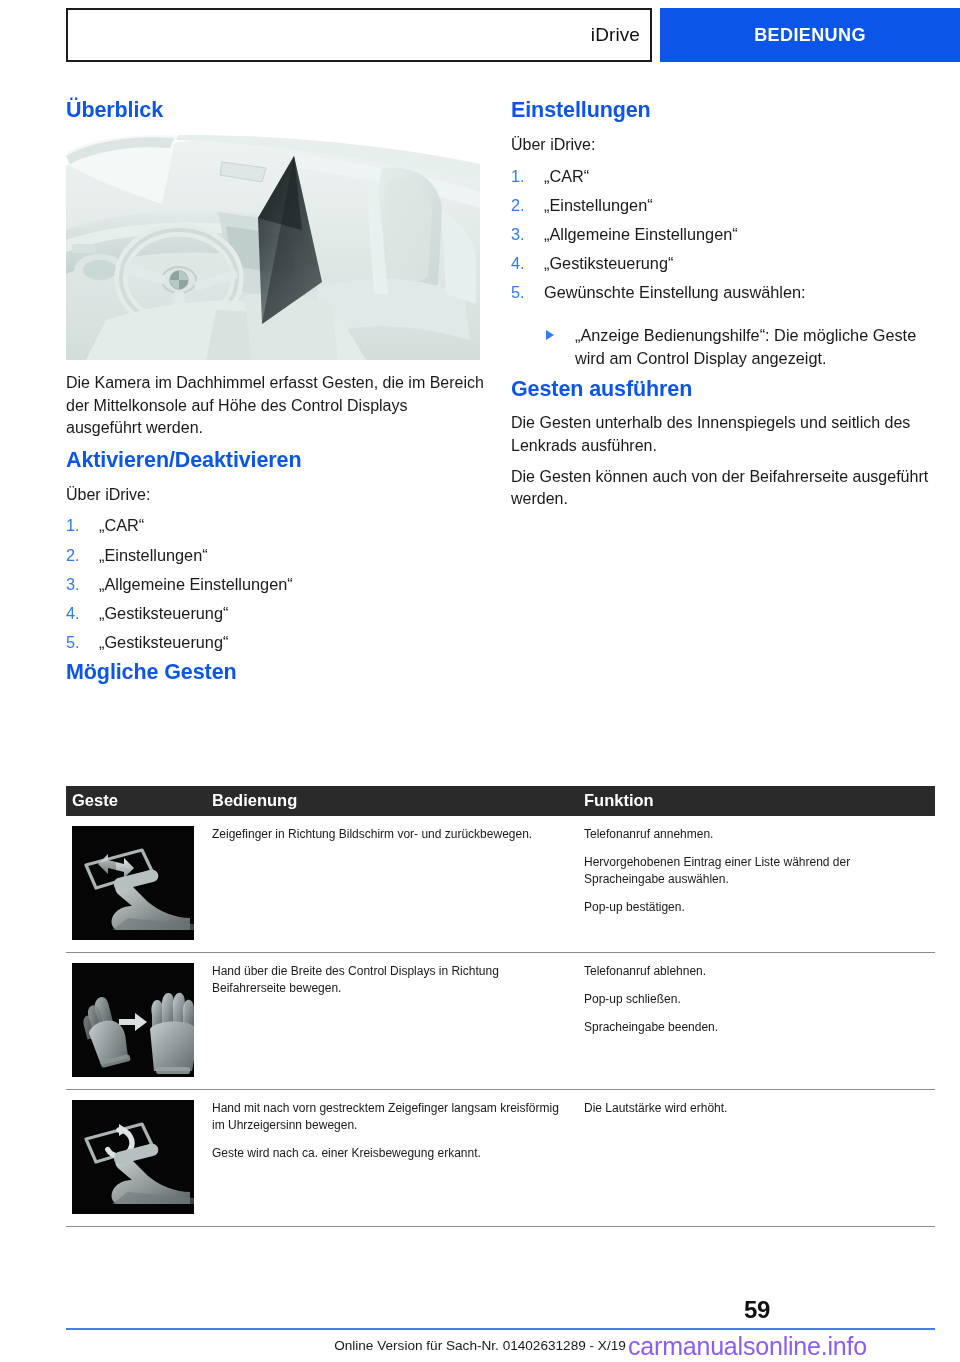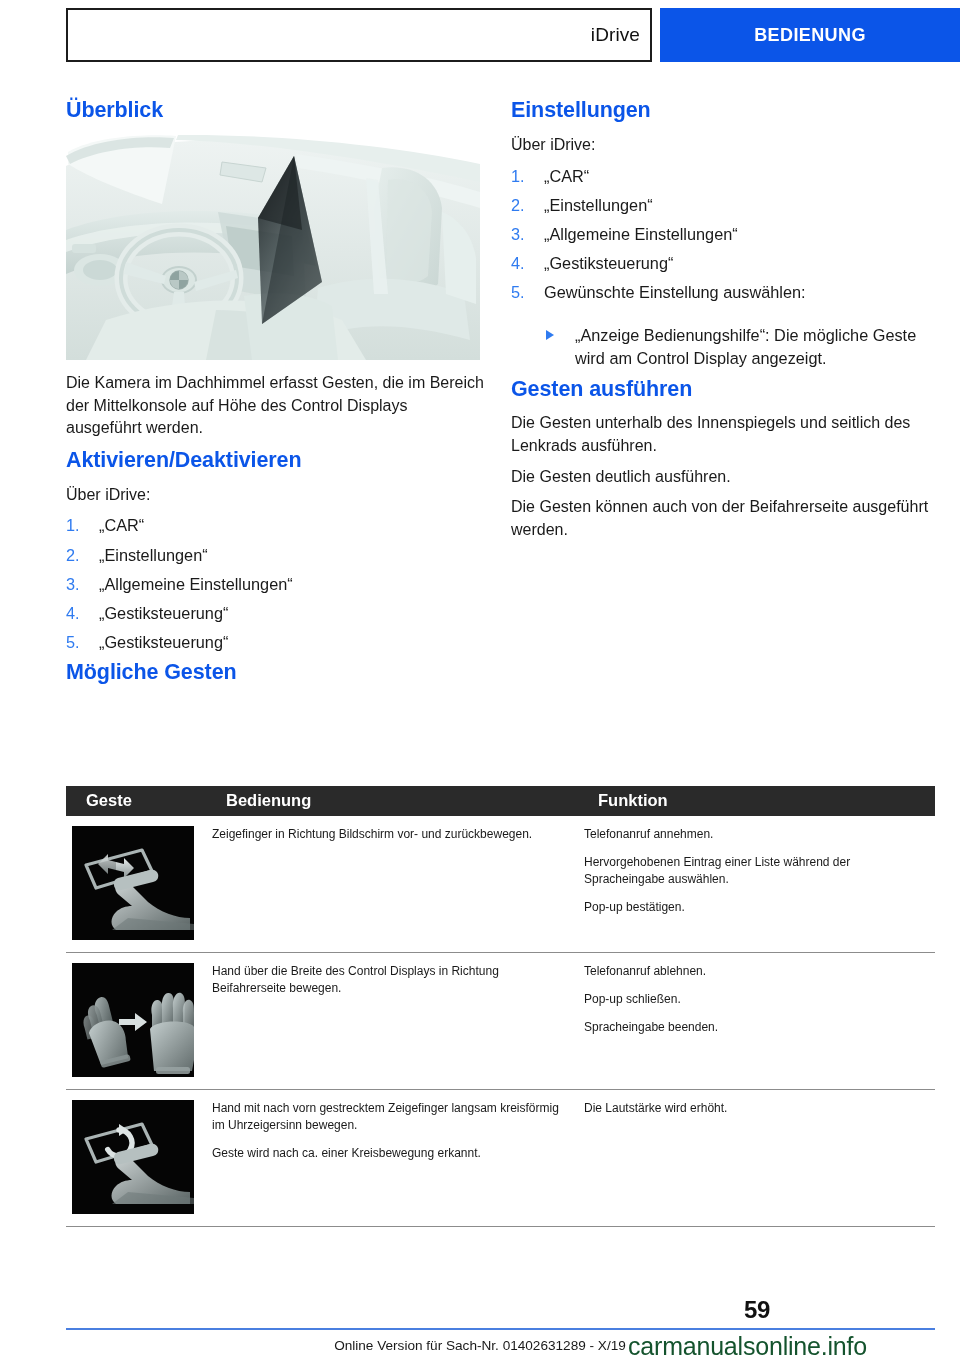--- a/index.html
+++ b/index.html
@@ -144,21 +144,21 @@
     width: 869px;
     border-collapse: collapse;
     table-layout: fixed;
   }
   .tbl thead th {
     background: #2a2a2a;
     color: #ffffff;
     font-size: 16.5px;
     font-weight: 700;
     text-align: left;
-    padding: 5px 0 6px 20px;
+    padding: 5px 0 6px 6px;
     vertical-align: middle;
     height: 30px;
   }
   .tbl tbody td {
     vertical-align: top;
     padding: 10px 14px 12px 6px;
     font-size: 12px;
     line-height: 1.42;
     border-bottom: 1.6px solid #8c8c8c;
   }
@@ -202,21 +202,21 @@
     left: 0; top: 1338px;
     width: 960px;
     text-align: center;
     font-size: 13.6px;
     color: #1a1a1a;
   }
   .watermark {
     position: absolute;
     left: 628px; top: 1332px;
     font-size: 25px;
-    color: #14532d;
+    color: #8b5cf6;
     letter-spacing: -0.2px;
     font-weight: 400;
     white-space: nowrap;
   }
 </style>
 </head>
 <body>
 
 <div class="header">
   <div class="header-box">
@@ -340,21 +340,20 @@
         <li>
           <span class="tri"></span>
           <span>„Anzeige Bedienungshilfe“: Die mögliche Geste wird am Control Display angezeigt.</span>
         </li>
       </ul>
     </li>
   </ol>
 
   <h2 class="section-title spacer-title">Gesten ausführen</h2>
   <p class="body-text">Die Gesten unterhalb des Innenspiegels und seitlich des Lenkrads ausführen.</p>
-  <p class="body-text">Die Gesten deutlich ausführen.</p>
   <p class="body-text">Die Gesten können auch von der Beifahrerseite ausgeführt werden.</p>
 </div>
 
 <div class="table-wrap">
   <table class="tbl">
     <thead>
       <tr>
         <th class="col-geste">Geste</th>
         <th class="col-bedienung">Bedienung</th>
         <th class="col-funktion">Funktion</th>

